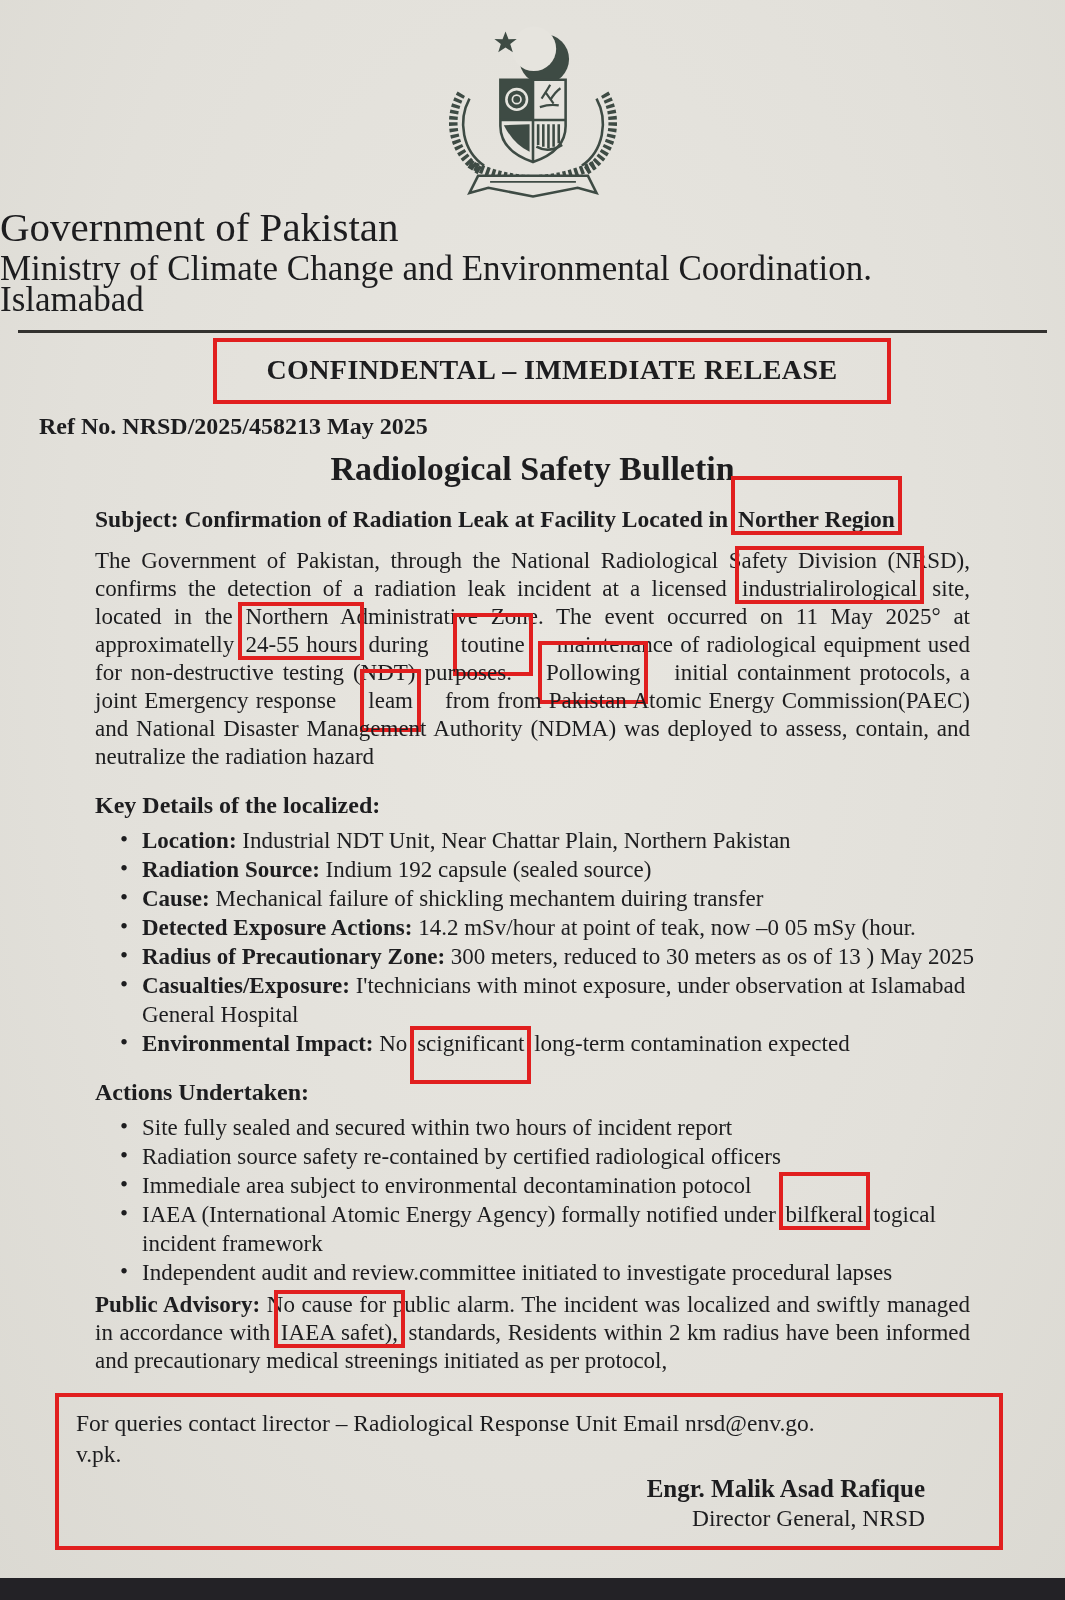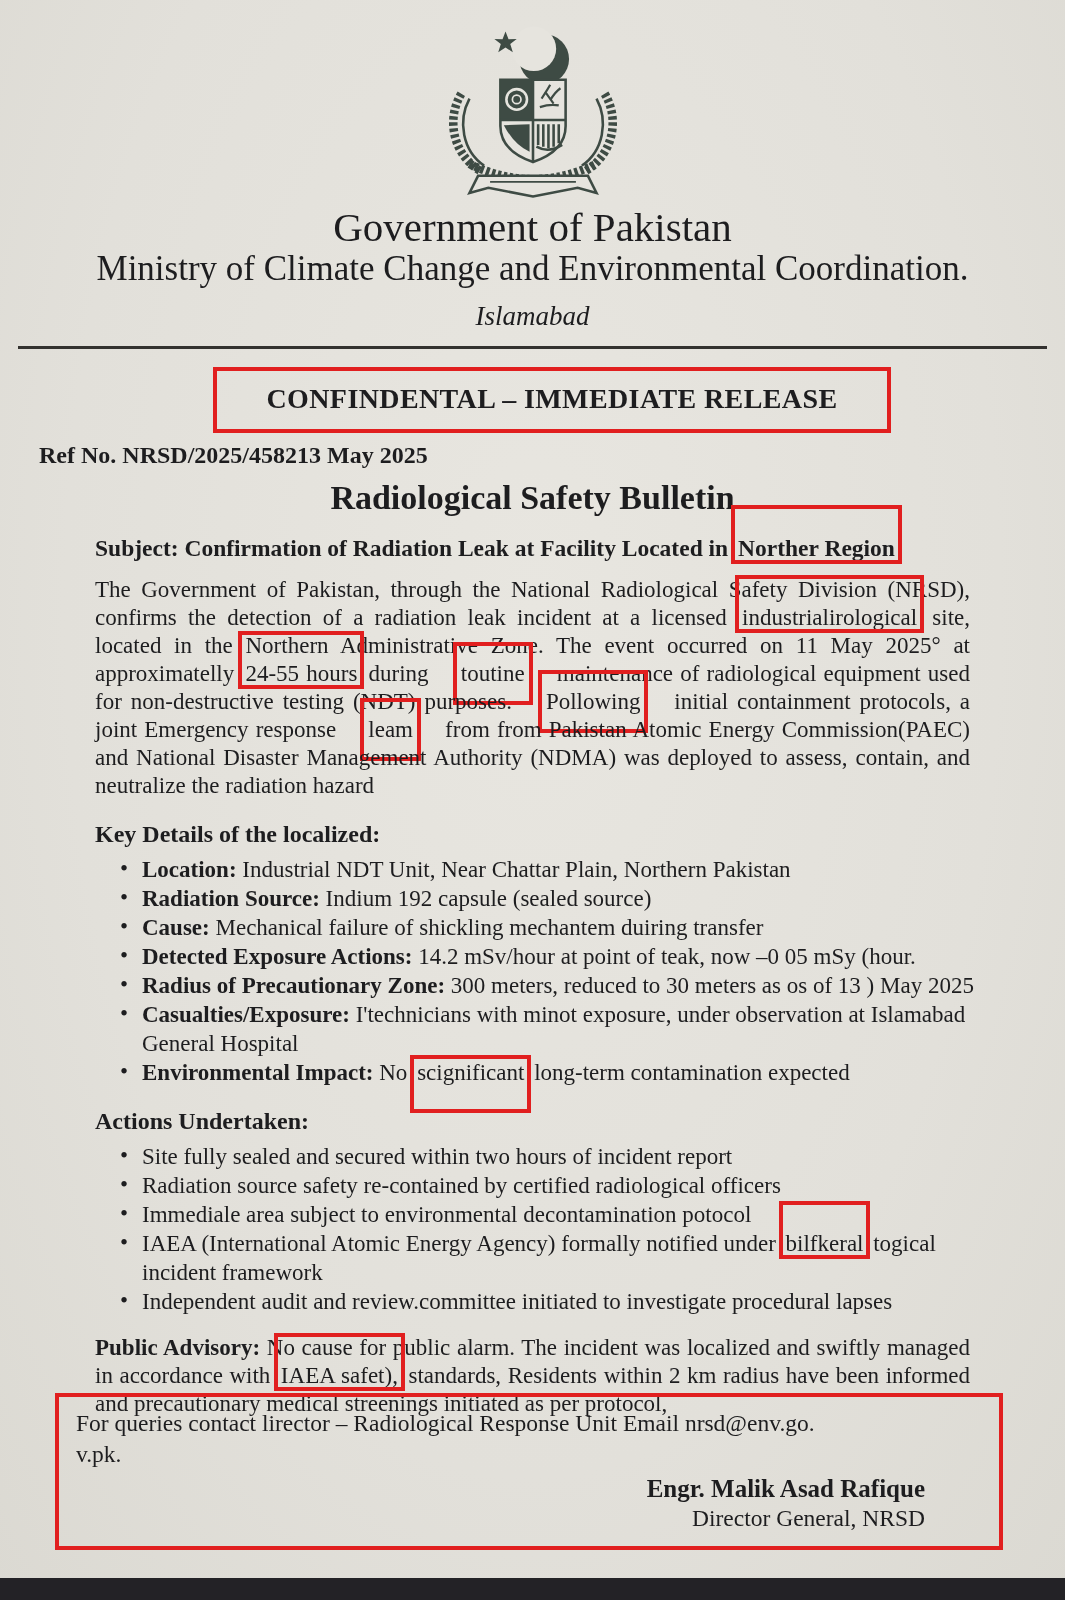--- a/index.html
+++ b/index.html
@@ -1,36 +1,36 @@
 <!DOCTYPE html>
 <html><head>
 <meta charset="utf-8">
 <style>
   html,body{margin:0;padding:0;background:#b9b7b2;}
   .page{position:relative;width:1065px;height:1600px;margin:0 auto;overflow:hidden;
         background:#e4e2dc;
         background-image:radial-gradient(ellipse at 50% 38%, #e8e6e0 0%, #e2e0da 62%, #dbd9d2 100%);
         font-family:"Liberation Serif", serif;color:#1d1d1f;}
-  .hdr{text-align:center;}
+  .hdr{}
   .emblem{margin:13px auto 0;display:block;}
   .gov{font-size:41px;line-height:44px;margin-top:2px;}
   .ministry{font-size:35px;line-height:33px;margin-top:3px;}
-  .city{font-size:27px;line-height:30px;margin-top:16px;font-style:italic;}
+  .city{font-size:35px;line-height:30px;margin-top:0;}
   .rule{border-top:3px solid #33322f;margin:15px 18px 0;}
-  .class-box{box-sizing:border-box;width:678px;margin:18px 0 0 213px;border:4px solid #e11f1f;
+  .class-box{box-sizing:border-box;width:678px;margin:5px 0 0 213px;border:4px solid #e11f1f;
              text-align:center;font-weight:bold;font-size:28px;padding:12px 0 14px;letter-spacing:.4px;}
   .refrow{display:flex;justify-content:flex-start;font-weight:bold;font-size:24px;margin:9px 120px 0 39px;}
   .btitle{text-align:center;font-weight:bold;font-size:34px;margin-top:9px;line-height:40px;}
   .subject{font-weight:bold;font-size:23.5px;margin:15px 90px 0 95px;line-height:30px;}
   .para{font-size:23px;line-height:28px;text-align:justify;margin:13px 95px 0;}
   .sec-h{font-weight:bold;font-size:24px;margin:20px 95px 0;line-height:28px;}
   ul.blist{list-style:none;margin:7px 90px 0 118px;padding:0;font-size:23px;line-height:29px;}
   ul.blist li{position:relative;padding-left:24px;}
   ul.blist li::before{content:"\2022";position:absolute;left:2px;top:-1px;}
-  .advisory{margin-top:18px;}
+  .advisory{margin-top:4px;}
   .b{font-weight:bold;}
   .flag{border:4px solid #e11f1f;padding:15px 4px;margin:0 17px;}
   .flag-up,.flag-down{border:none;position:relative;padding:0 4px;}
   .flag-up::before{content:"";position:absolute;left:-3px;right:-3px;top:-30px;bottom:-3px;
                    border:4px solid #e11f1f;pointer-events:none;}
   .flag-down::before{content:"";position:absolute;left:-3px;right:-3px;top:-5px;bottom:-28px;
                    border:4px solid #e11f1f;pointer-events:none;}
   .footer-box{box-sizing:border-box;position:absolute;left:55px;right:62px;bottom:50px;
               border:4px solid #e11f1f;padding:11px 28px 13px 17px;font-size:23.5px;line-height:31px;}
   .sig{text-align:right;margin:3px 46px 0 0;}

